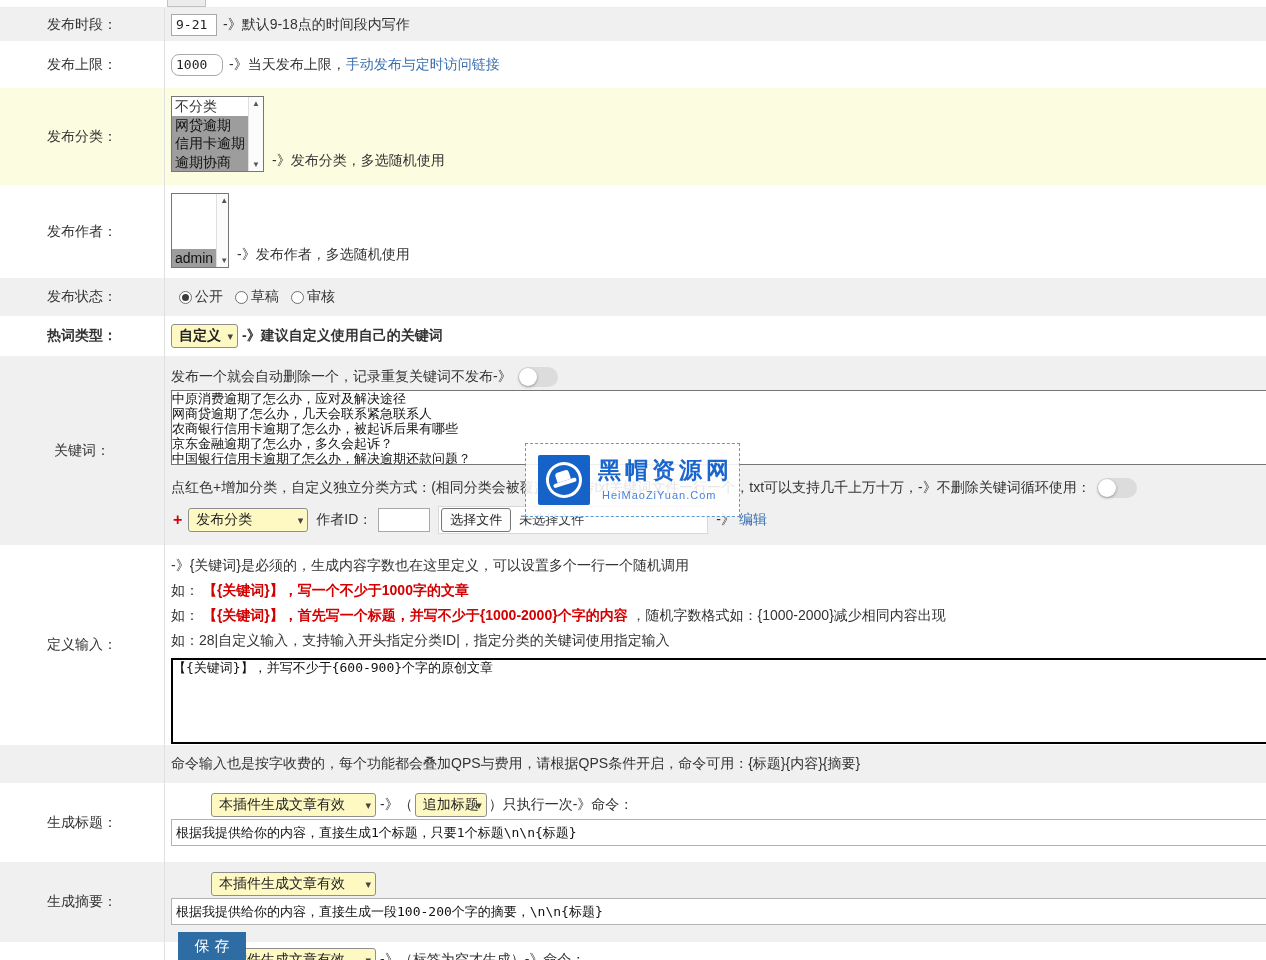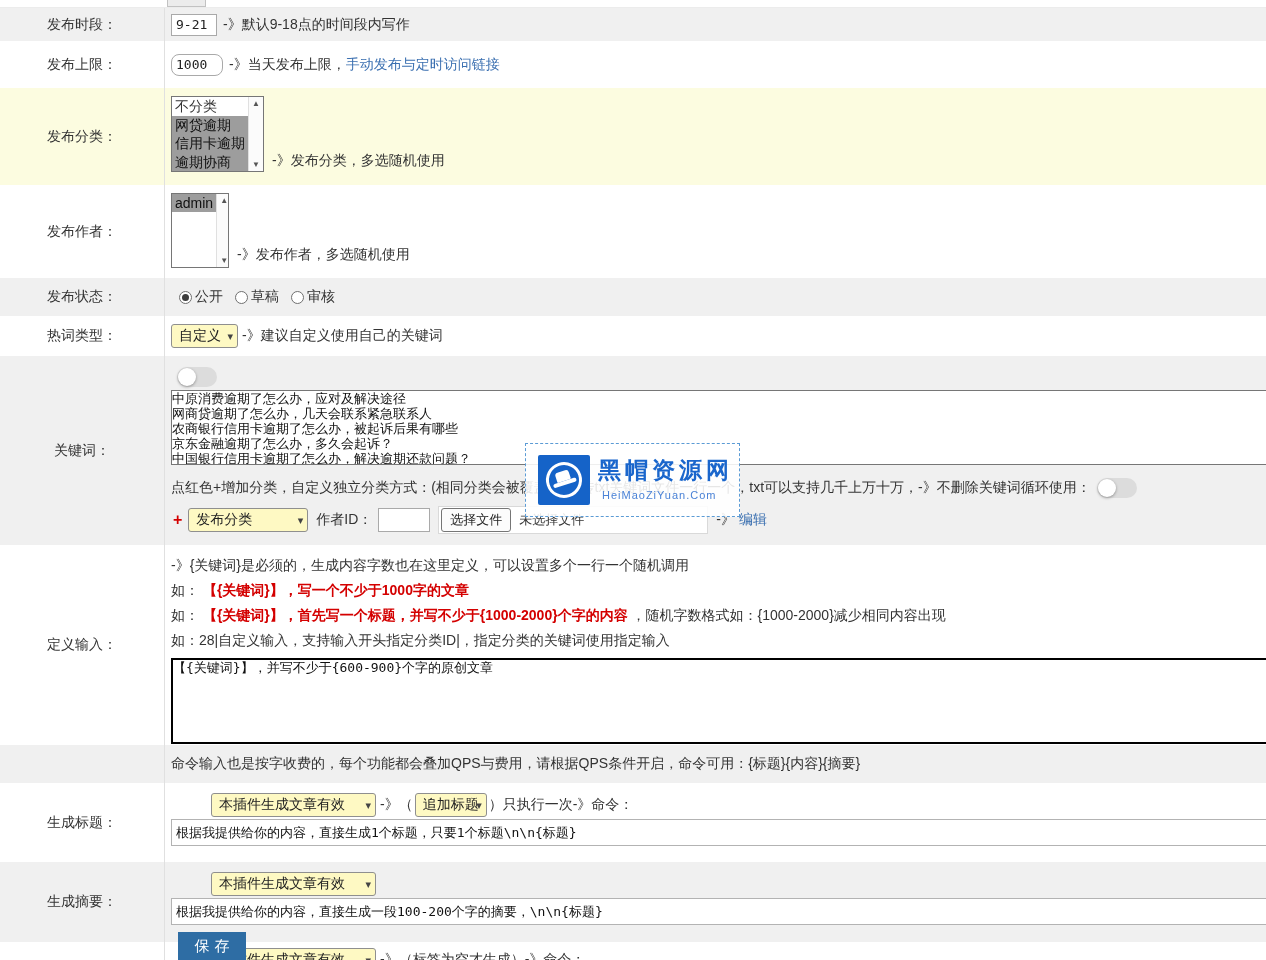--- a/index.html
+++ b/index.html
@@ -35,21 +35,21 @@
   }
   .sel {
     position: relative; border:1px solid #8f8f8f; border-radius:3px; background:#fef9c3;
     height:24px; display:inline-flex; align-items:center; padding:0 18px 0 7px;
     font-size:14px; color:#222; white-space:nowrap; overflow:hidden;
   }
   .sel .chev { position:absolute; right:4px; top:4px; font-size:11px; color:#444; line-height:14px; }
   .listbox {
     border:1px solid #767676; background:#fff; display:flex; overflow:hidden;
   }
-  .listbox .opts { flex:1; display:flex; flex-direction:column; }
+  .listbox .opts { flex:1; display:flex; flex-direction:column;justify-content:flex-end; }
   .listbox .opt { font-size:14px; line-height:19px; height:19px; padding:0 3px; white-space:nowrap; overflow:hidden; }
   .listbox .opt.selected { background:#9d9d9d; color:#111; }
   .listbox .sbar {
     width:15px; min-width:15px; border-left:1px solid #e0e0e0; background:#fbfbfb;
     display:flex; flex-direction:column; justify-content:space-between; align-items:center;
     font-size:8px; color:#555; padding:2px 0;
   }
   .toggle {
     width:40px; height:20px; border-radius:10px; background:#dcdcdc; position:relative;
     display:inline-block; flex:0 0 auto;
@@ -75,21 +75,21 @@
     width:1100px; height:27px; border:1px solid #b3b3b3; background:#fff;
     font-family:"DejaVu Sans Mono", monospace; font-size:13px; padding:0 4px; color:#111;
   }
 
   
   #row-publish-time { height:33px; }
   #row-publish-limit { height:47px; }
   #row-publish-category { height:97px; }
   #row-publish-author { height:93px; }
   #row-publish-status { height:38px; }
-  #row-hotword-type { height:40px; }
+  #row-hotword-type { height:40px;font-weight:bold; }
   #row-keywords { height:189px; }
   #row-define-input { height:200px; }
   #row-command-note { height:38px; }
   #row-gen-title { height:79px; }
   #row-gen-summary { height:80px; }
   #row-gen-tags { height:18px; }
 
   #row-publish-time .content, #row-publish-limit .content,
   #row-publish-status .content, #row-hotword-type .content,
   #row-command-note .content { display:flex; align-items:center; }
@@ -250,20 +250,21 @@
         <span class="chev">▾</span>
       </span>
       <span class="ml4">-》建议自定义使用自己的关键词</span>
     </div>
   </div>
 
   <div class="row gray" id="row-keywords">
     <div class="label-cell">关键词：</div>
     <div class="content">
       <div class="line kline1">
+        <span>发布一个就会自动删除一个，记录重复关键词不发布-》</span>
         <span class="toggle ml6">
             <span class="knob"></span>
           </span>
       </div>
       <textarea class="warea" id="kw-textarea" style="">中原消费逾期了怎么办，应对及解决途径
 网商贷逾期了怎么办，几天会联系紧急联系人
 农商银行信用卡逾期了怎么办，被起诉后果有哪些
 京东金融逾期了怎么办，多久会起诉？
 中国银行信用卡逾期了怎么办，解决逾期还款问题？</textarea>
       <div class="line kline2">

